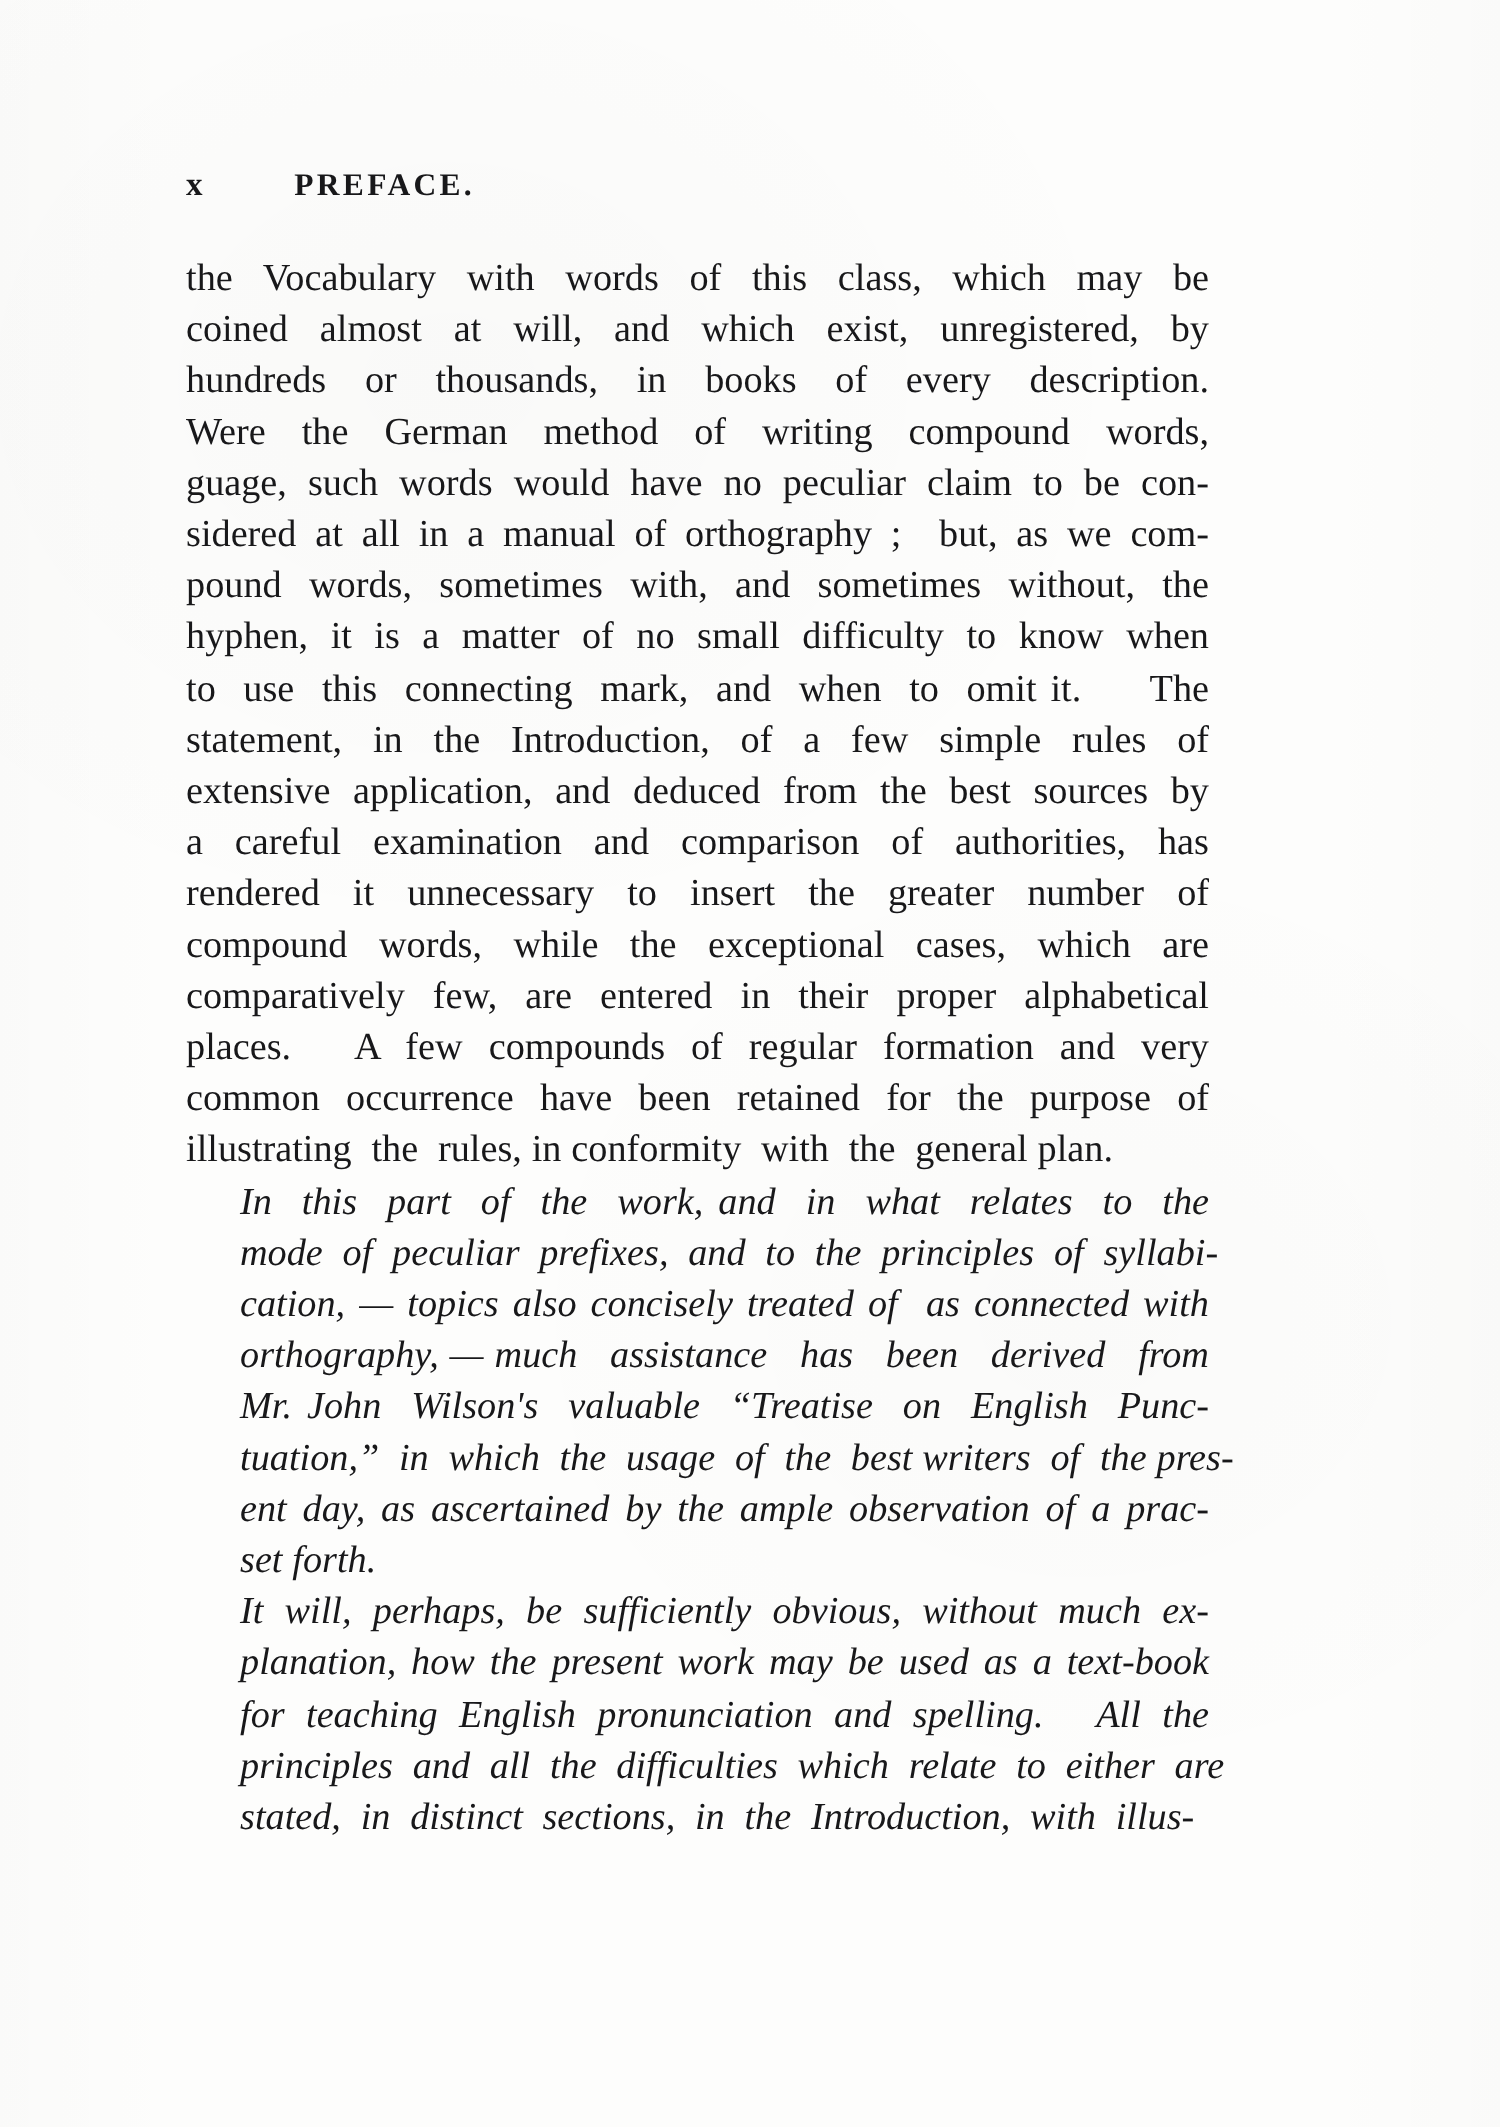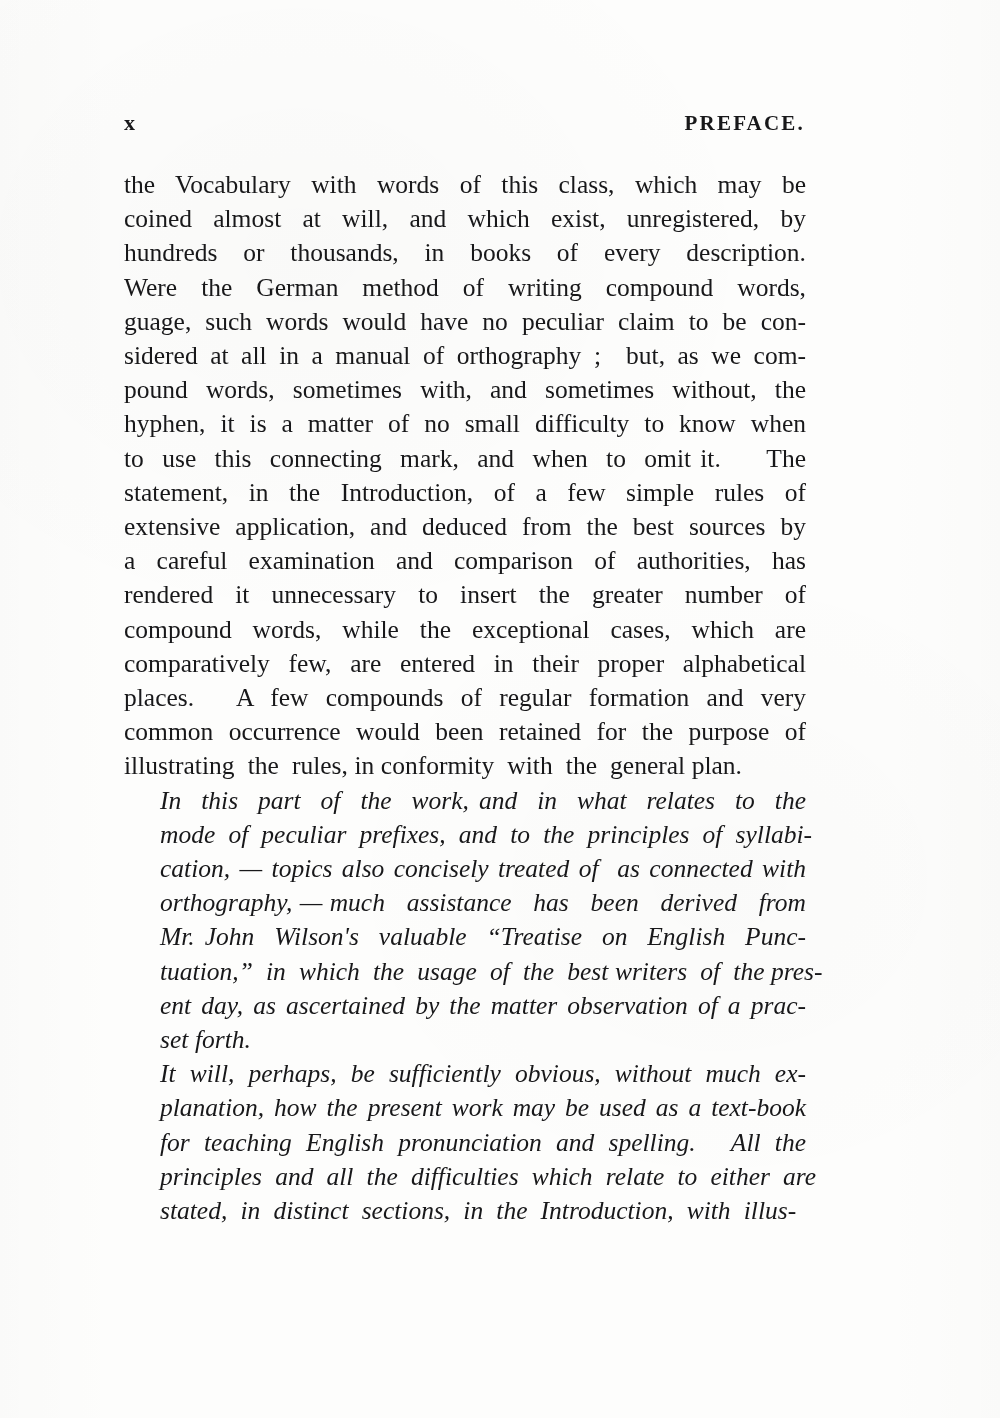--- a/index.html
+++ b/index.html
@@ -42,21 +42,21 @@
     font-size: 22px;
     font-weight: 700;
     letter-spacing: 0.5px;
     line-height: 30px;
   }
   .head-title {
     position: absolute;
     left: 0;
     right: 0;
     top: 0;
-    text-align: right;
+    text-align: left;
     font-size: 21px;
     font-weight: 700;
     letter-spacing: 2.2px;
     line-height: 30px;
     text-indent: 2.2px;
     padding-left: 70px;
   }
 
   
   .textblock {
@@ -116,31 +116,31 @@
         <span class="line j">pound  words,  sometimes  with,  and  sometimes  without,  the</span>
         <span class="line j">hyphen,  it  is  a  matter  of  no  small  difficulty  to  know  when</span>
         <span class="line j">to  use  this  connecting  mark,  and  when  to  omit it.     The</span>
         <span class="line j">statement,  in  the  Introduction,  of  a  few  simple  rules  of</span>
         <span class="line j">extensive application, and deduced from the best sources by</span>
         <span class="line j">a  careful  examination  and  comparison  of  authorities,  has</span>
         <span class="line j">rendered  it  unnecessary  to  insert  the  greater  number  of</span>
         <span class="line j">compound  words,  while  the  exceptional  cases,  which  are</span>
         <span class="line j">comparatively few, are entered in their proper alphabetical</span>
         <span class="line j">places.     A  few  compounds  of  regular  formation  and  very</span>
-        <span class="line j">common  occurrence  would  been  retained  for  the  purpose  of</span>
+        <span class="line j">common  occurrence  have  been  retained  for  the  purpose  of</span>
         <span class="line last">illustrating  the  rules, in conformity  with  the  general plan.</span>
       </p>
       <p class="para indent">
         <span class="line j">In  this  part  of  the  work, and  in  what  relates  to  the</span>
         <span class="line j">mode  of  peculiar  prefixes,  and  to  the  principles  of  syllabi-</span>
         <span class="line j">cation, — topics also concisely treated of  as connected with</span>
         <span class="line j">orthography, — much   assistance   has   been   derived   from</span>
         <span class="line j">Mr. John  Wilson's  valuable  “Treatise  on  English  Punc-</span>
         <span class="line j">tuation,”  in  which  the  usage  of  the  best writers  of  the pres-</span>
-        <span class="line j">ent day, as ascertained by the matter observation of a prac-</span>
+        <span class="line j">ent day, as ascertained by the ample observation of a prac-</span>
         <span class="line last">set forth.</span>
       </p>
       <p class="para indent">
         <span class="line j">It will, perhaps, be sufficiently obvious, without much ex-</span>
         <span class="line j">planation, how the present work may be used as a text-book</span>
         <span class="line j">for  teaching  English  pronunciation  and  spelling.     All  the</span>
         <span class="line j">principles  and  all  the  difficulties  which  relate  to  either  are</span>
         <span class="line last">stated,  in  distinct  sections,  in  the  Introduction,  with  illus-</span>
       </p>
     </div>

